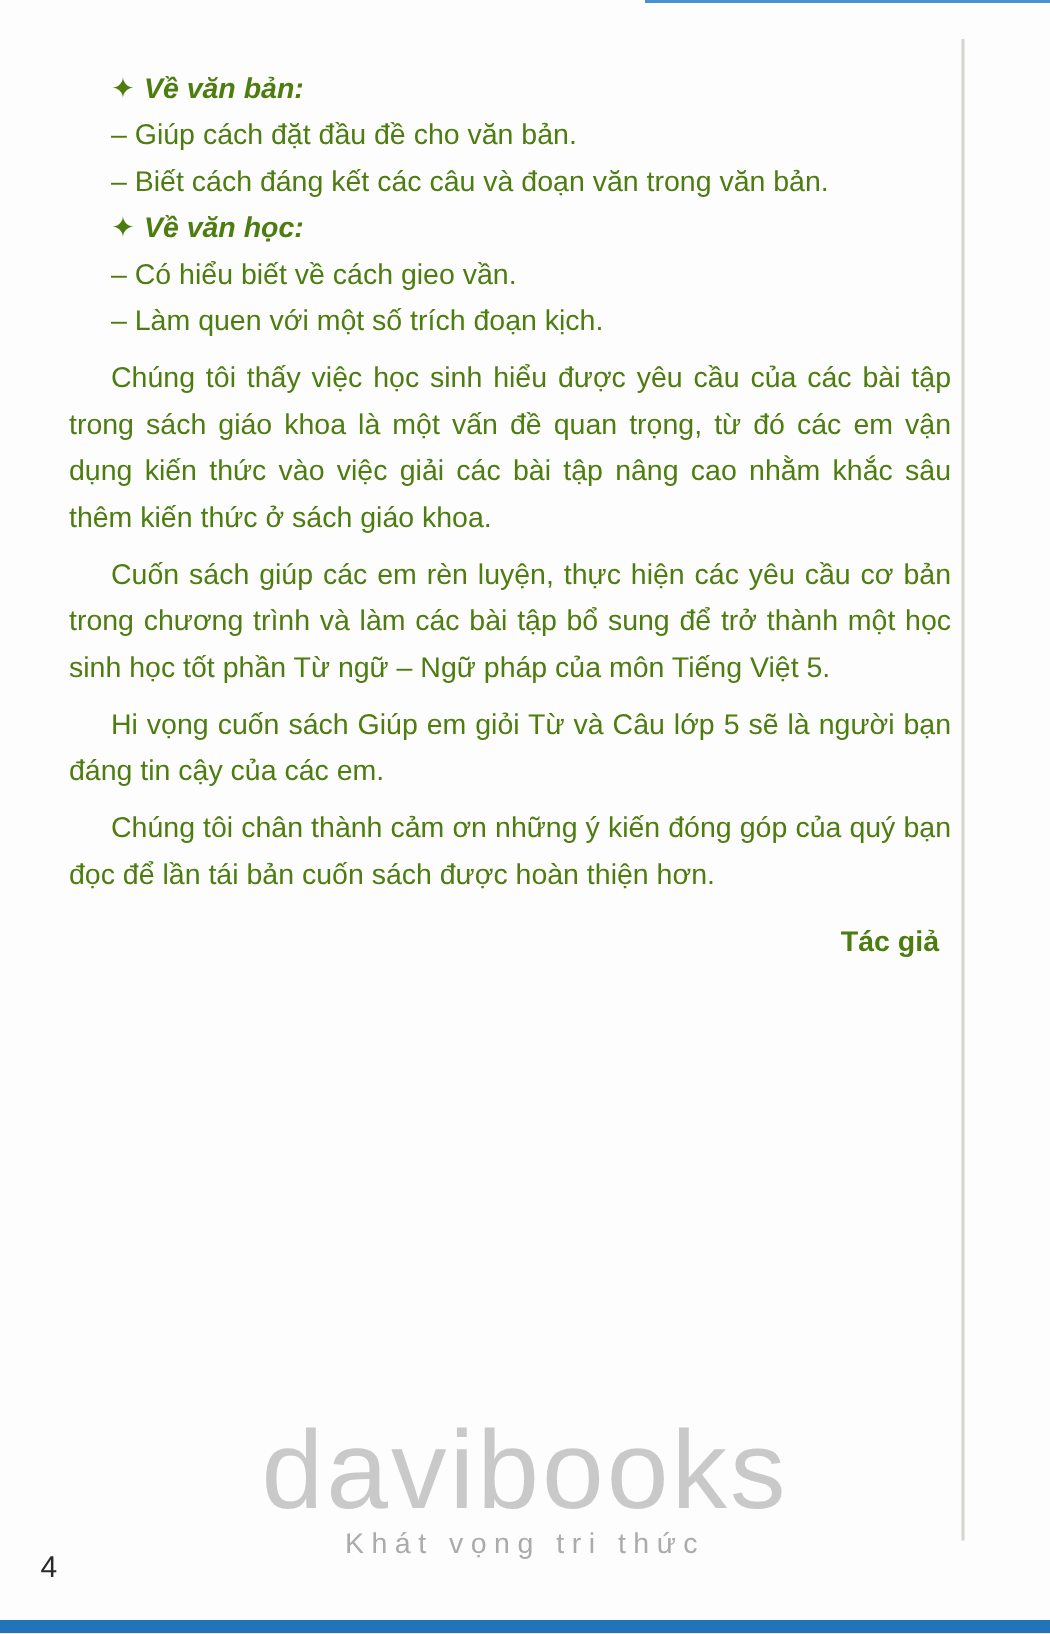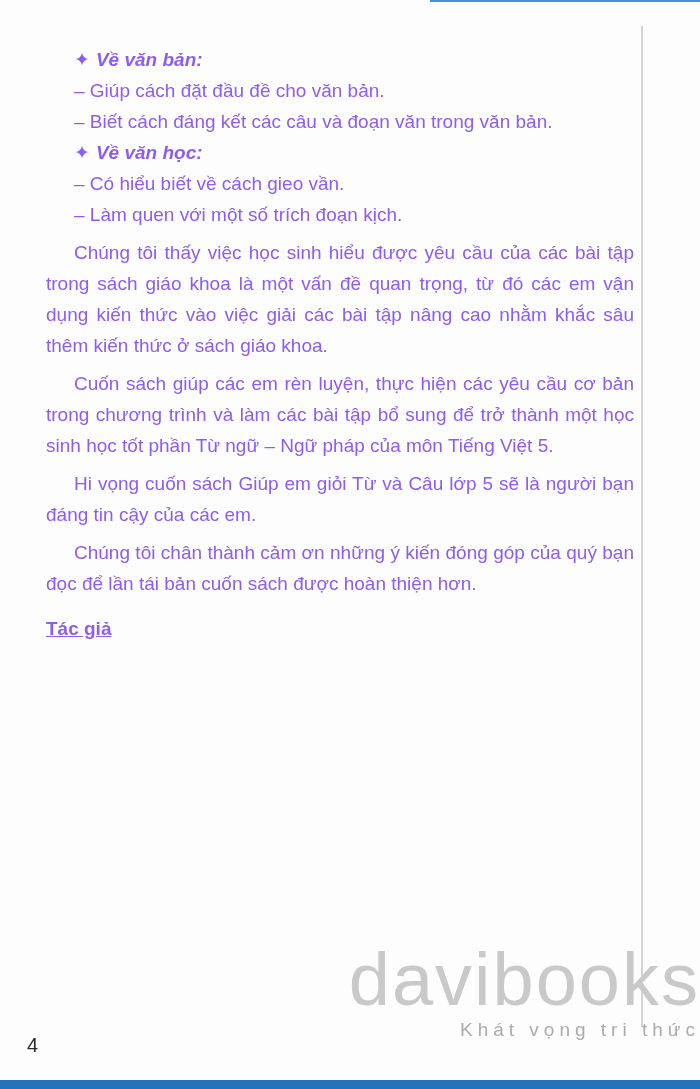--- a/index.html
+++ b/index.html
@@ -30,21 +30,21 @@
     right: 57px;
     width: 2px;
     background: #d6d4d2;
   }
 
   .content {
     position: absolute;
     top: 44px;
     left: 46px;
     width: 588px;
-    color: #8b5cf6;
+    color: #4d7c0f;
     font-size: 19px;
     line-height: 31px;
   }
 
   .block {
     text-indent: 28px;
     text-align: justify;
   }
 
   .heading {
@@ -59,32 +59,32 @@
   }
 
   .item { text-align: left; }
 
   .para { margin-top: 7px; }
 
   .bold-title { font-weight: normal; }
 
   .signature {
     margin-top: 14px;
+    text-align: right;
     font-weight: bold;
     padding-right: 8px;
     text-indent: 0;
-    text-decoration: underline;
   }
 
   
   .watermark {
     position: absolute;
     left: 0; right: 0;
     bottom: 48px;
-    text-align: right;
+    text-align: center;
     pointer-events: none;
   }
   .watermark-brand {
     font-size: 74px;
     line-height: 70px;
     color: #c9c9c9;
     letter-spacing: 2px;
     font-weight: normal;
   }
   .watermark-tagline {

